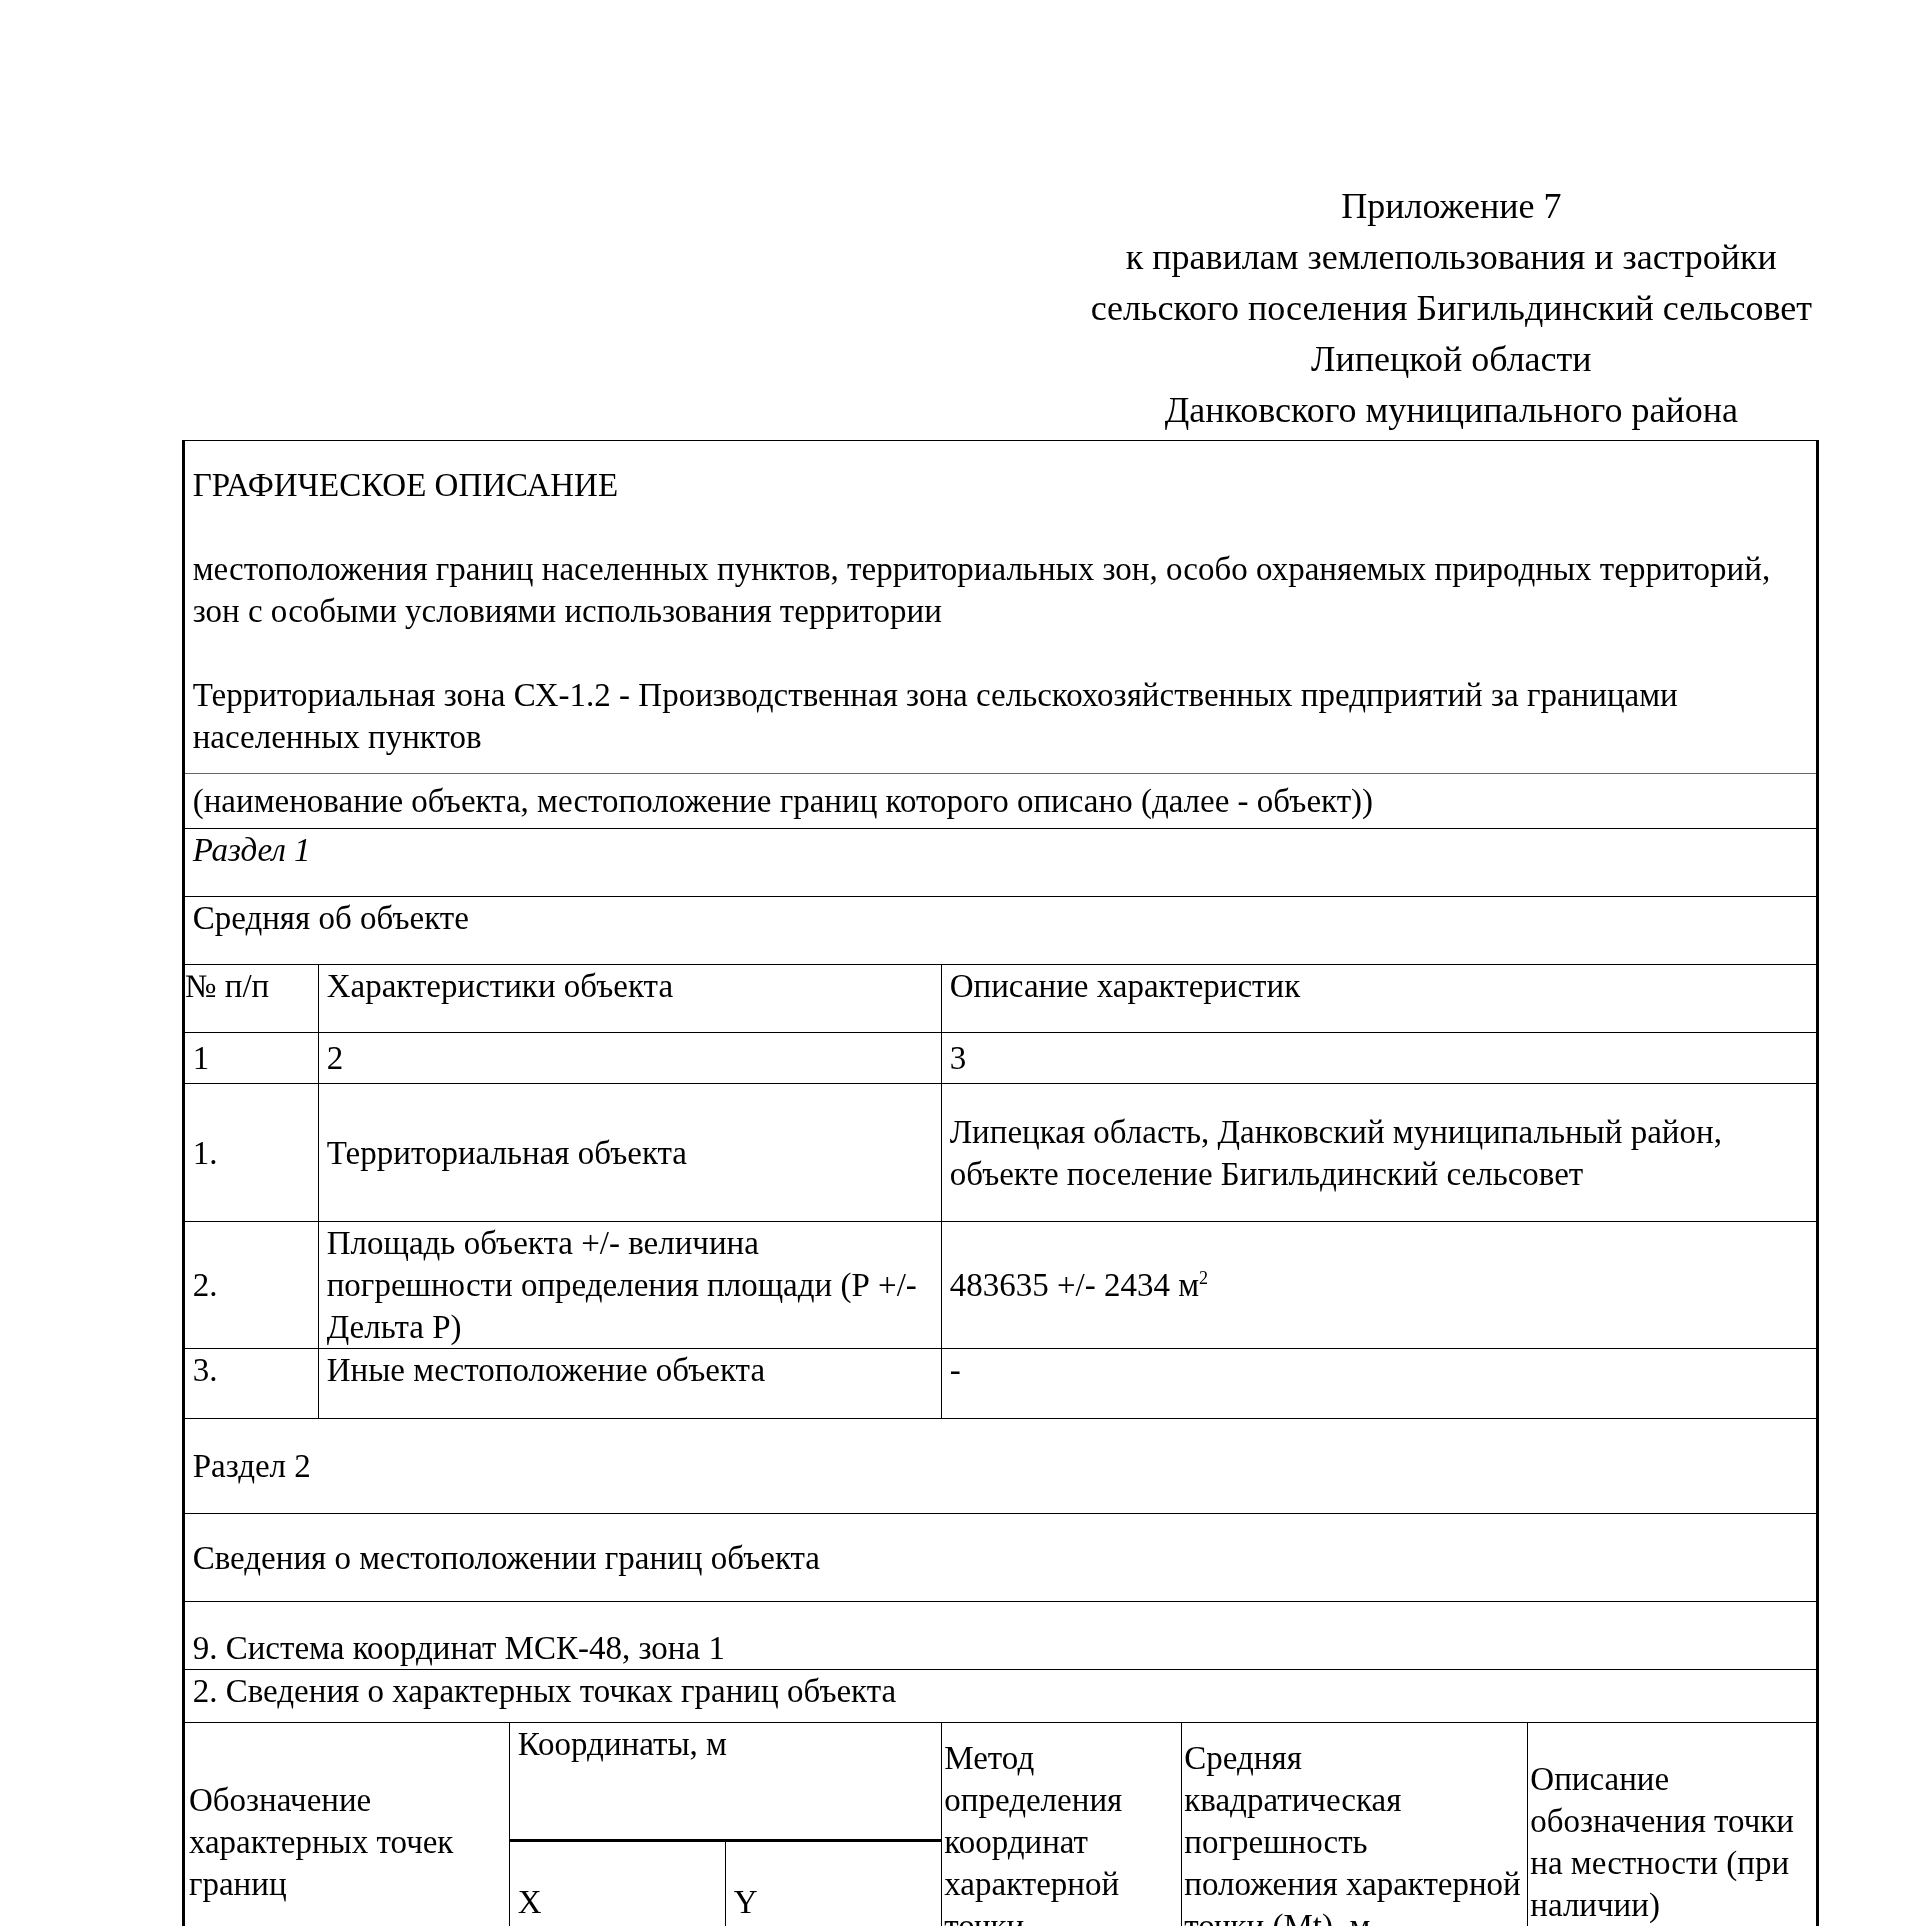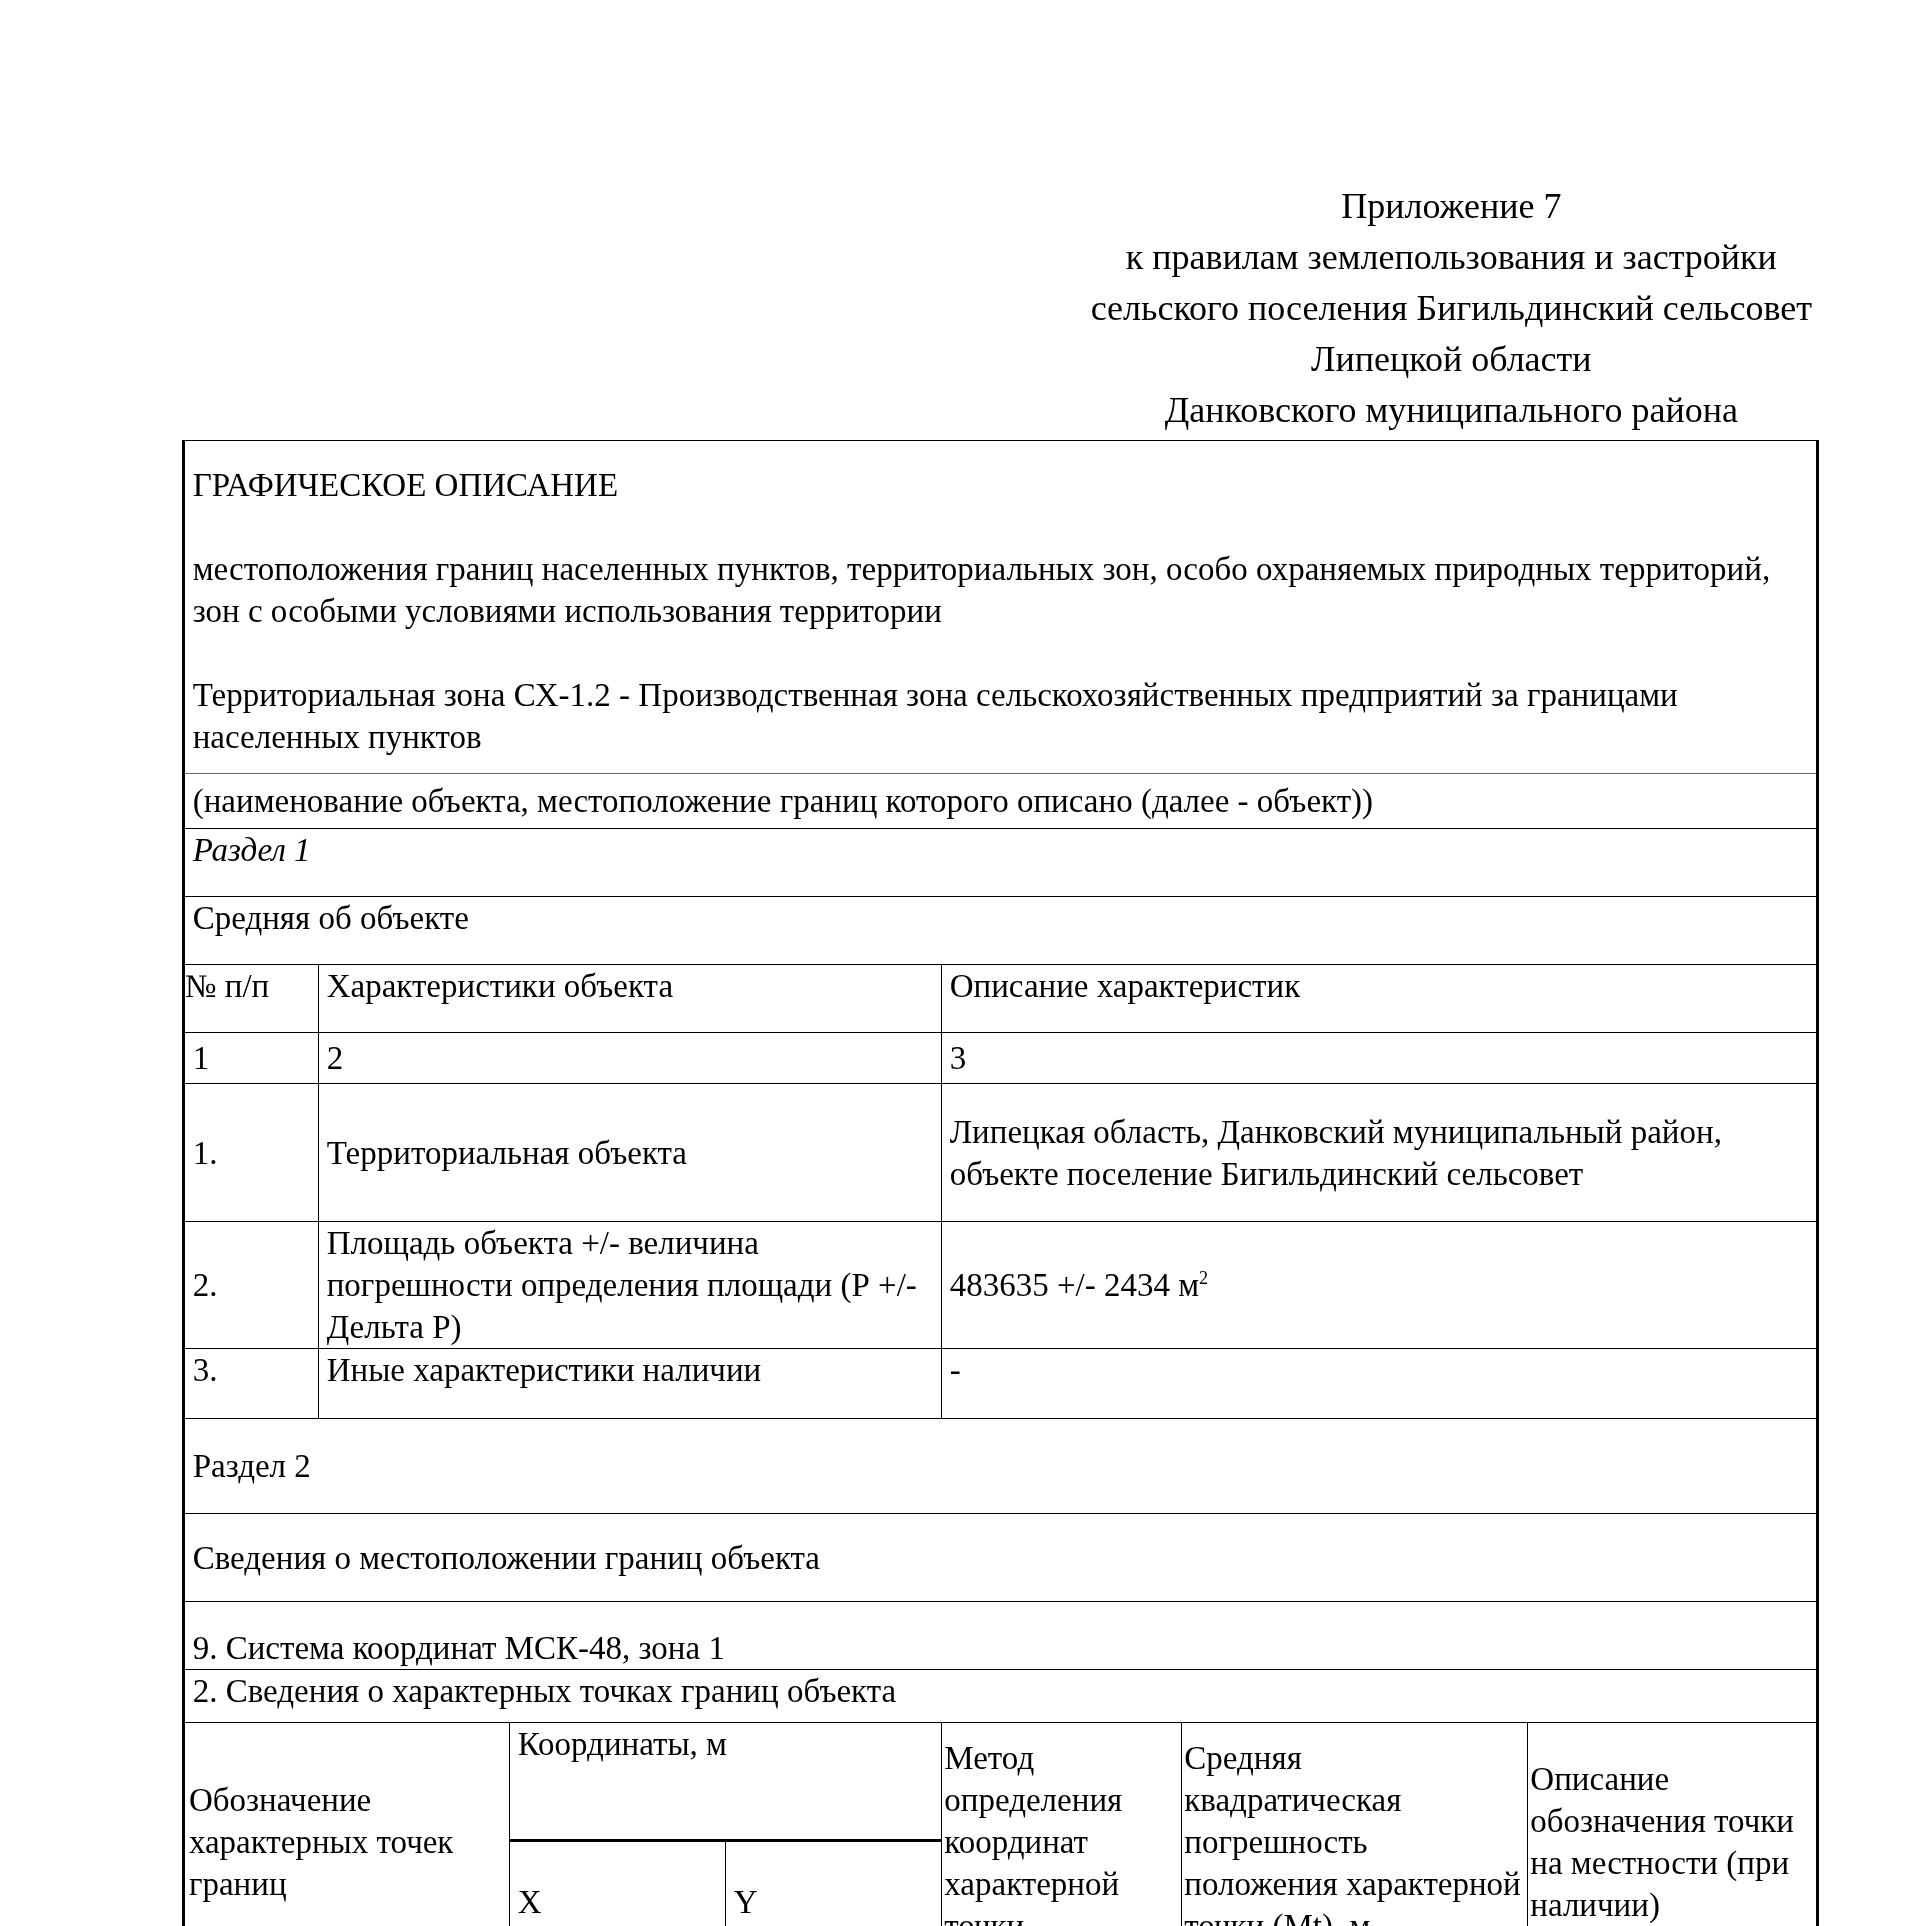--- a/index.html
+++ b/index.html
@@ -78,21 +78,21 @@
     <td colspan="3" class="left">Территориальная объекта</td>
     <td colspan="4" class="outer-r left">Липецкая область, Данковский муниципальный район, объекте поселение Бигильдинский сельсовет</td>
   </tr>
   <tr class="thick-top">
     <td class="outer-l" style="height:104px;">2.</td>
     <td colspan="3" class="left">Площадь объекта +/- величина погрешности определения площади (Р +/- Дельта Р)</td>
     <td colspan="4" class="outer-r left"><span>483635 +/- 2434 м</span><sup>2</sup></td>
   </tr>
   <tr class="thick-top">
     <td class="outer-l vtop" style="height:69px;">3.</td>
-    <td colspan="3" class="left vtop">Иные характеристики наличии</td>
+    <td colspan="3" class="left vtop">Иные местоположение объекта</td>
     <td colspan="4" class="outer-r left vtop">-</td>
   </tr>
   <tr class="thick-top">
     <td colspan="8" class="outer-l outer-r" style="height:94px;">Раздел 2</td>
   </tr>
   <tr class="thick-top">
     <td colspan="8" class="outer-l outer-r" style="height:87px;">Сведения о местоположении границ объекта</td>
   </tr>
   <tr class="thick-top">
     <td colspan="8" class="outer-l outer-r left" style="height:67px; vertical-align:bottom;">9. Система координат   МСК-48, зона 1</td>

